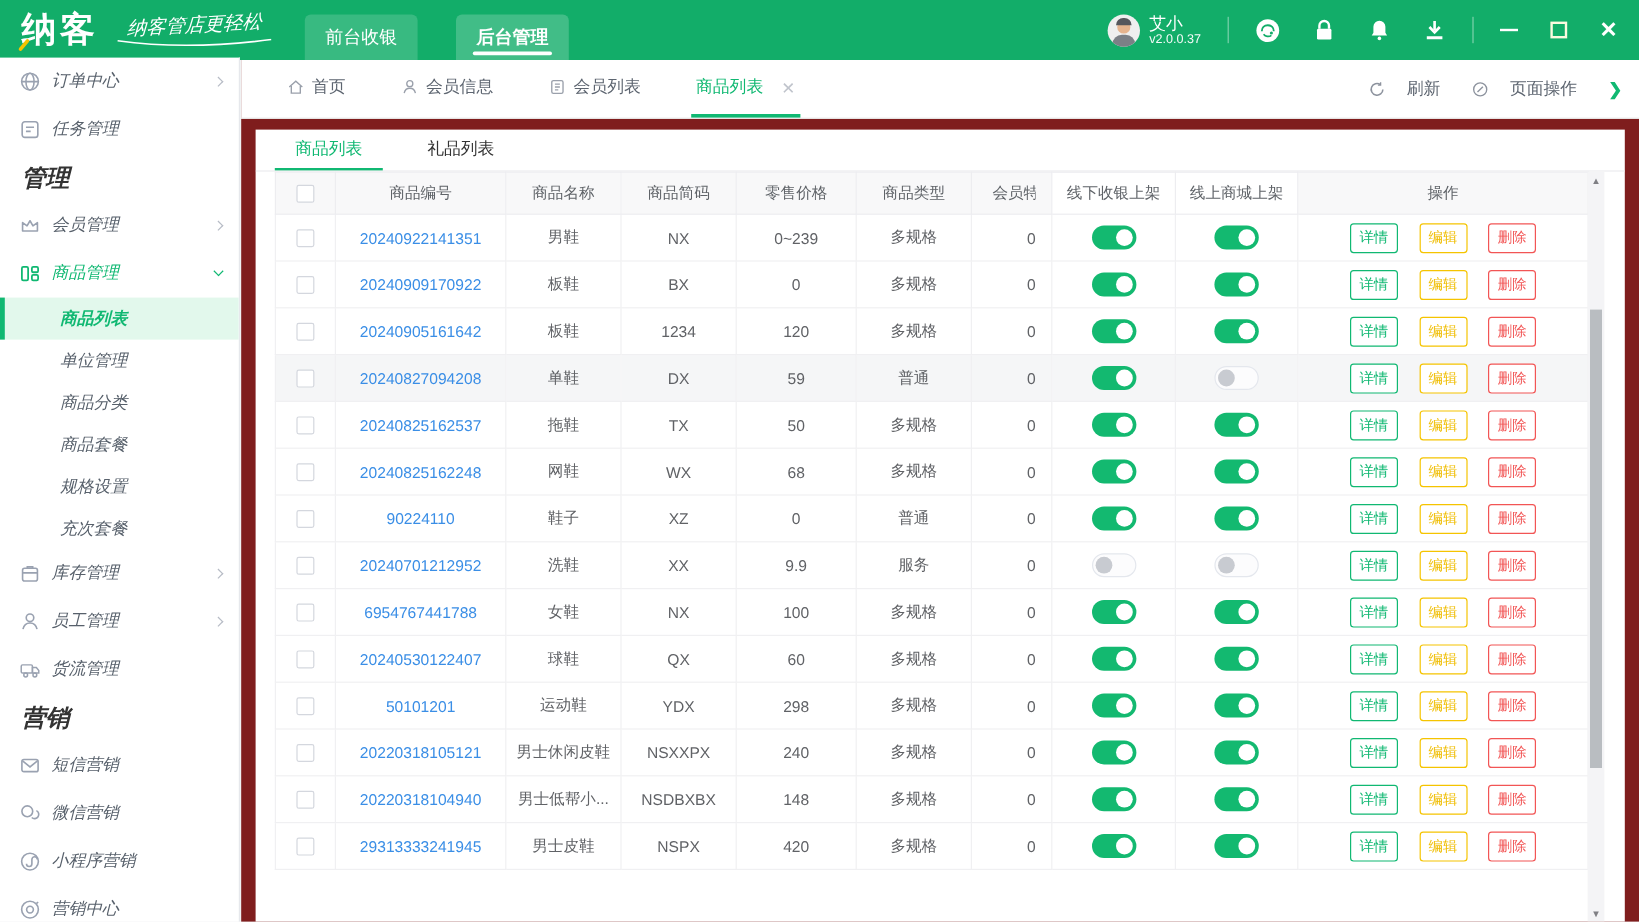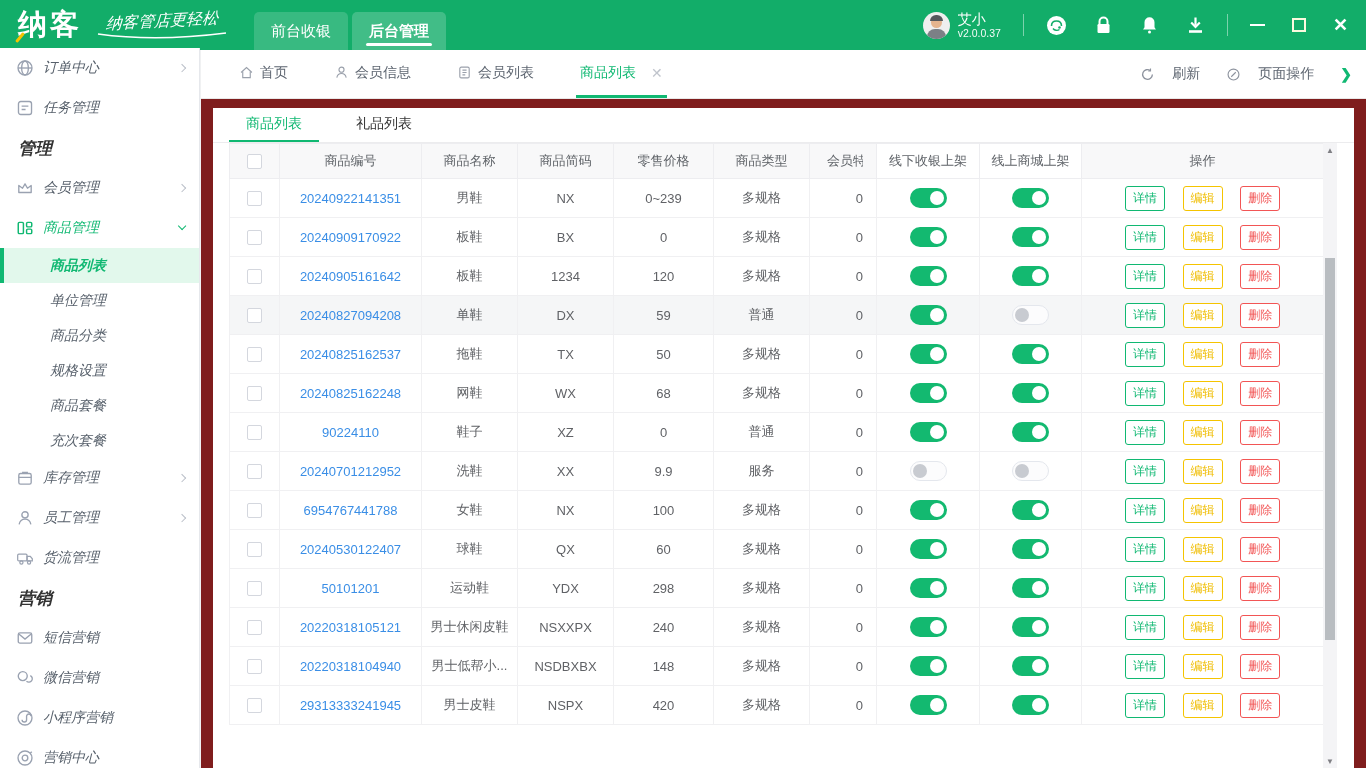--- a/index.html
+++ b/index.html
@@ -4,21 +4,21 @@
 <style>
   * { box-sizing: border-box; margin: 0; padding: 0; }
   html,body { width:1366px; height:768px; overflow:hidden; font-family:"Liberation Sans", sans-serif; background:#f0f1f2; }
 
   
   .topbar { position:absolute; top:0; left:0; width:1366px; height:50px; background:#12ad69; display:flex; align-items:center; color:#fff; }
   .logo { position:relative; margin-left:18px; font-size:29px; font-weight:bold; letter-spacing:3px; white-space:nowrap; }
   .logo-accent { position:absolute; left:-4px; bottom:6px; width:12px; height:3px; background:#f5c400; transform:rotate(-50deg); border-radius:2px; }
   .slogan-wrap { margin-left:14px; display:flex; flex-direction:column; align-items:center; }
   .slogan { font-size:16px; font-style:italic; transform:skewX(-6deg) rotate(-3deg); white-space:nowrap; }
-  .nav-tabs { display:flex; align-items:flex-end; height:50px; margin-left:26px; }
+  .nav-tabs { display:flex; align-items:flex-end; height:50px; margin-left:26px;gap:28px; }
   .nav-tab { height:38px; padding:0 17px; margin-right:4px; background:rgba(255,255,255,.16); border-radius:5px 5px 0 0; display:flex; align-items:center; font-size:15px; position:relative; cursor:pointer; }
   .nav-tab.active { font-weight:bold; background:rgba(255,255,255,.20); }
   .nav-tab.active::after { content:''; position:absolute; left:14px; right:14px; bottom:4px; height:3px; background:#fff; border-radius:2px; }
   .topbar-right { margin-left:auto; display:flex; align-items:center; padding-right:18px; }
   .userblock { display:flex; align-items:center; }
   .avatar { width:27px; height:27px; border-radius:50%; background:#efefef; overflow:hidden; position:relative; flex:none; }
   .avatar .head { position:absolute; left:8px; top:5px; width:11px; height:11px; border-radius:50%; background:#e5b48e; }
   .avatar .hair { position:absolute; left:7px; top:3px; width:13px; height:6px; border-radius:6px 6px 0 0; background:#55575c; }
   .avatar .body { position:absolute; left:4px; top:17px; width:19px; height:12px; border-radius:8px 8px 0 0; background:#7b8086; }
   .usertext { margin-left:8px; line-height:1.15; }
@@ -31,21 +31,21 @@
   .win-min { width:15px; height:2px; background:#fff; cursor:pointer; }
   .win-max { width:14px; height:14px; border:2px solid #fbfadf; cursor:pointer; }
   .win-close { font-size:18px; line-height:1; cursor:pointer; font-weight:bold; }
 
   
   .sidebar { position:absolute; top:48px; left:0; width:200px; bottom:0; background:#fff; border-right:1px solid #e6e8ec; overflow:hidden;font-style:italic; }
   .side-item { height:40px; display:flex; align-items:center; padding:0 14px 0 16px; color:#57606b; font-size:14px; cursor:pointer; }
   .side-item .s-icon { width:18px; height:18px; margin-right:9px; display:flex; color:#9aa2b1; flex:none; }
   .side-item .s-label { flex:1; white-space:nowrap; }
   .side-item.green, .side-item.green .s-icon { color:#10b872; }
-  .side-section { height:40px; display:flex; align-items:center; padding-left:18px; font-size:17px; font-weight:bold; color:#333; }
+  .side-section { height:40px; display:flex; align-items:center; padding-left:18px; font-size:20px; font-weight:bold; color:#333; }
   .side-sub { height:35px; display:flex; align-items:center; padding-left:46px; font-size:14px; color:#57606b; cursor:pointer; border-left:4px solid transparent; }
   .side-sub.active { background:#e2f8ec; border-left-color:#10b872; color:#10b872; font-weight:bold; }
   .chev { border:solid #b7bcc6; border-width:0 1.6px 1.6px 0; padding:2.6px; display:inline-block; transform:rotate(-45deg); margin-left:auto; }
   .chev.down { transform:rotate(45deg); border-color:#10b872; margin-top:-3px; }
 
   
   .main { position:absolute; top:50px; left:201px; right:0; bottom:0; background:#7f1d1d; }
   .tabbar { height:49px; background:#fff; border-bottom:1px solid #e8e8e8; display:flex; align-items:stretch; padding:0 14px 0 34px; }
   .bc-tab { display:flex; align-items:center; gap:6px; padding:0 4px; margin-right:38px; font-size:14px; color:#5d6570; cursor:pointer; border-bottom:3px solid transparent; }
   .bc-tab .b-icon { display:flex; color:#9aa0ab; }
@@ -205,24 +205,24 @@
   <div class="side-sub active">
       <span>商品列表</span>
     </div>
   <div class="side-sub">
       <span>单位管理</span>
     </div>
   <div class="side-sub">
       <span>商品分类</span>
     </div>
   <div class="side-sub">
+      <span>商品套餐</span>
+    </div>
+  <div class="side-sub">
       <span>规格设置</span>
-    </div>
-  <div class="side-sub">
-      <span>商品套餐</span>
     </div>
   <div class="side-sub">
       <span>充次套餐</span>
     </div>
   <div class="side-item">
     <span class="s-icon">
         <svg width="18" height="18" viewBox="0 0 16 16" stroke="currentColor" fill="none" stroke-width="1.2">
           <rect x="2.5" y="4" width="11" height="9.5" rx="1.5"></rect>
           <path d="M6 4V3h4v1M2.5 7.5h11"></path>
         </svg>

